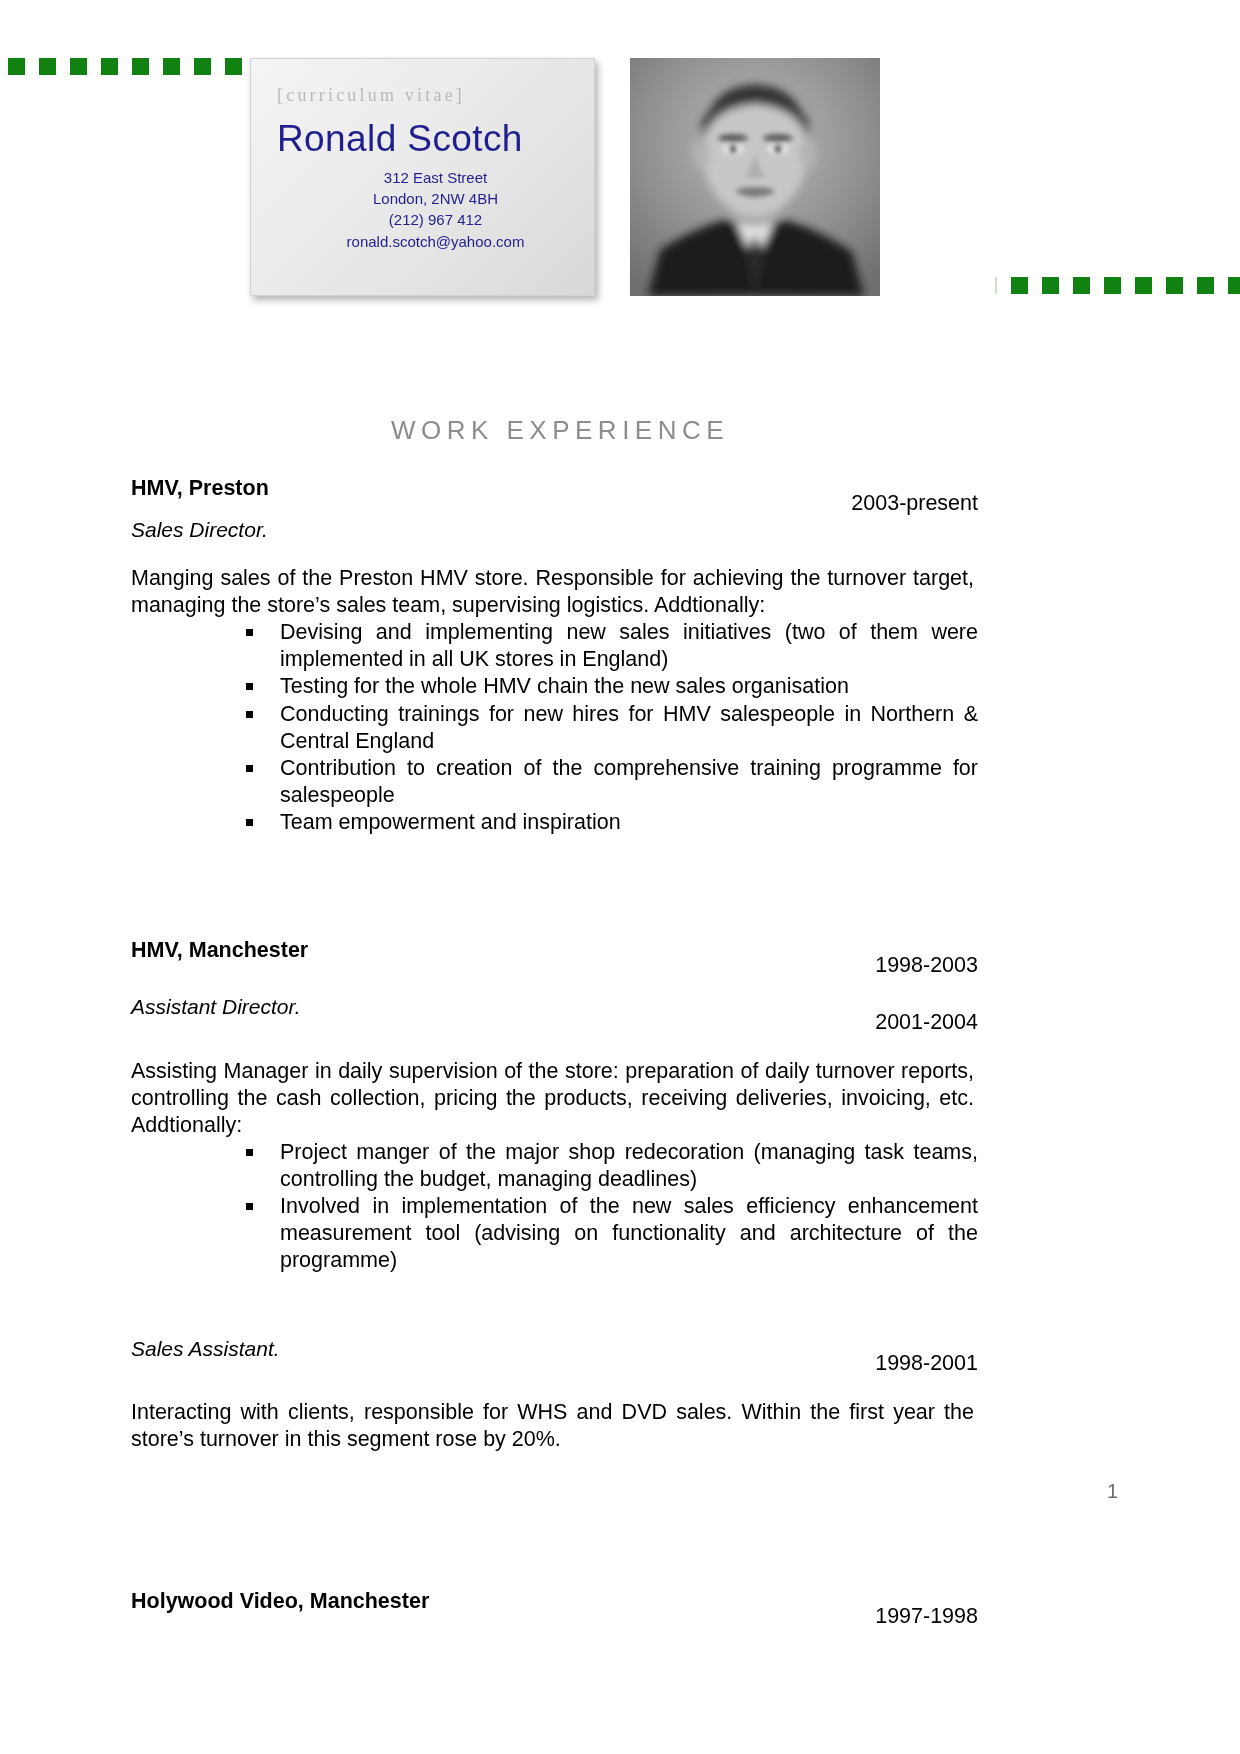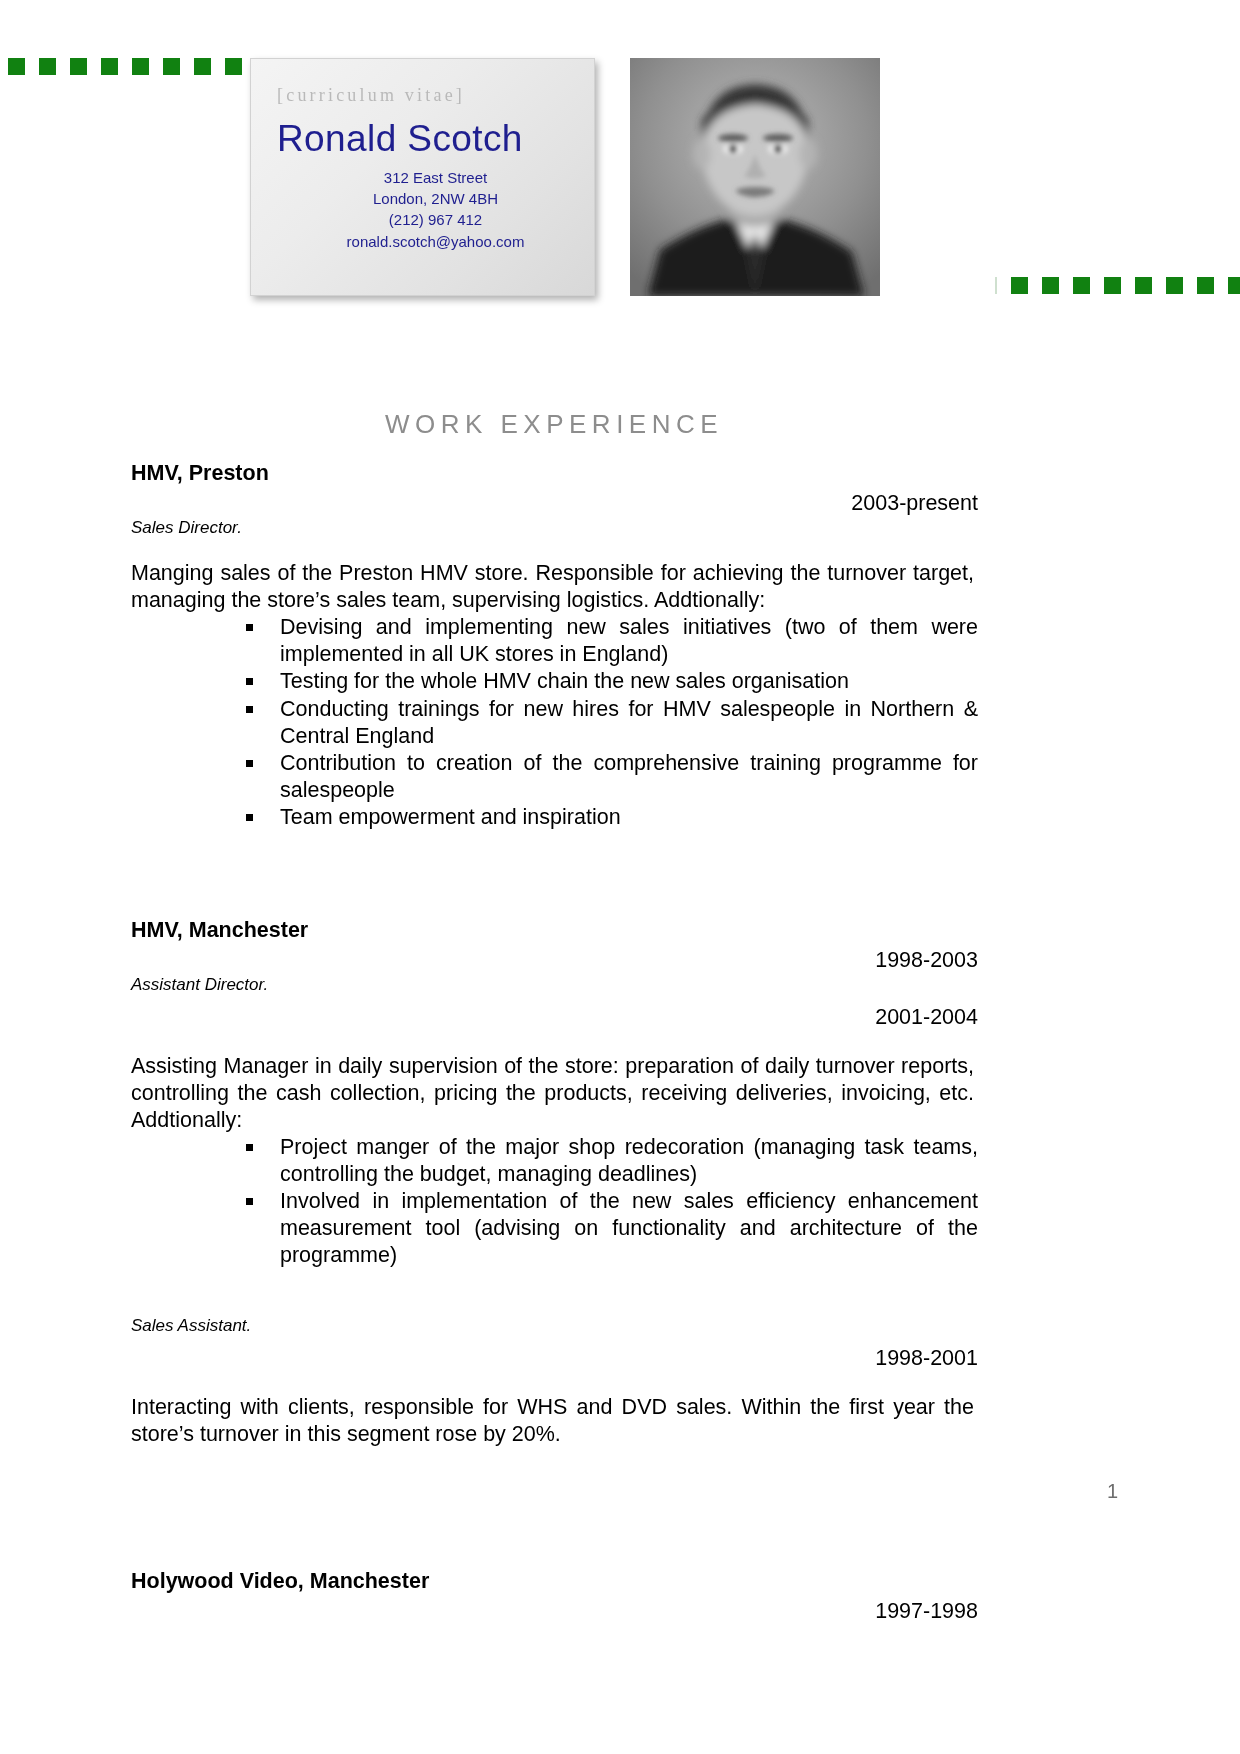--- a/index.html
+++ b/index.html
@@ -95,48 +95,48 @@
   #section-heading {
     position: absolute;
     left: 0;
     top: 405px;
     width: 1100px;
     text-align: center;
     font-size: 26px;
     font-weight: normal;
     letter-spacing: 5.5px;
     color: #8d8d8d;
-    margin: 4px;
+    margin: 10px;
   }
 
   
   #content {
     position: absolute;
     left: 131px;
     top: 460px;
     width: 847px;
   }
 
   .job { margin-bottom: 0; }
 
   .job-line {
     display: flex;
     justify-content: space-between;
-    align-items: flex-start;
+    align-items: center;
     font-size: 21px;
     line-height: 1.25;
     gap: 44px;
   }
   .job-company {
     font-weight: bold;
     font-size: 21.5px;
   }
   .job-title {
     font-style: italic;
-    font-size: 17px;
+    font-size: 21px;
   }
   .job-dates {
     font-size: 21.5px;
     white-space: nowrap;
     margin-top: 30px;
   }
 
   .para {
     font-size: 21.5px;
     line-height: 1.26;

